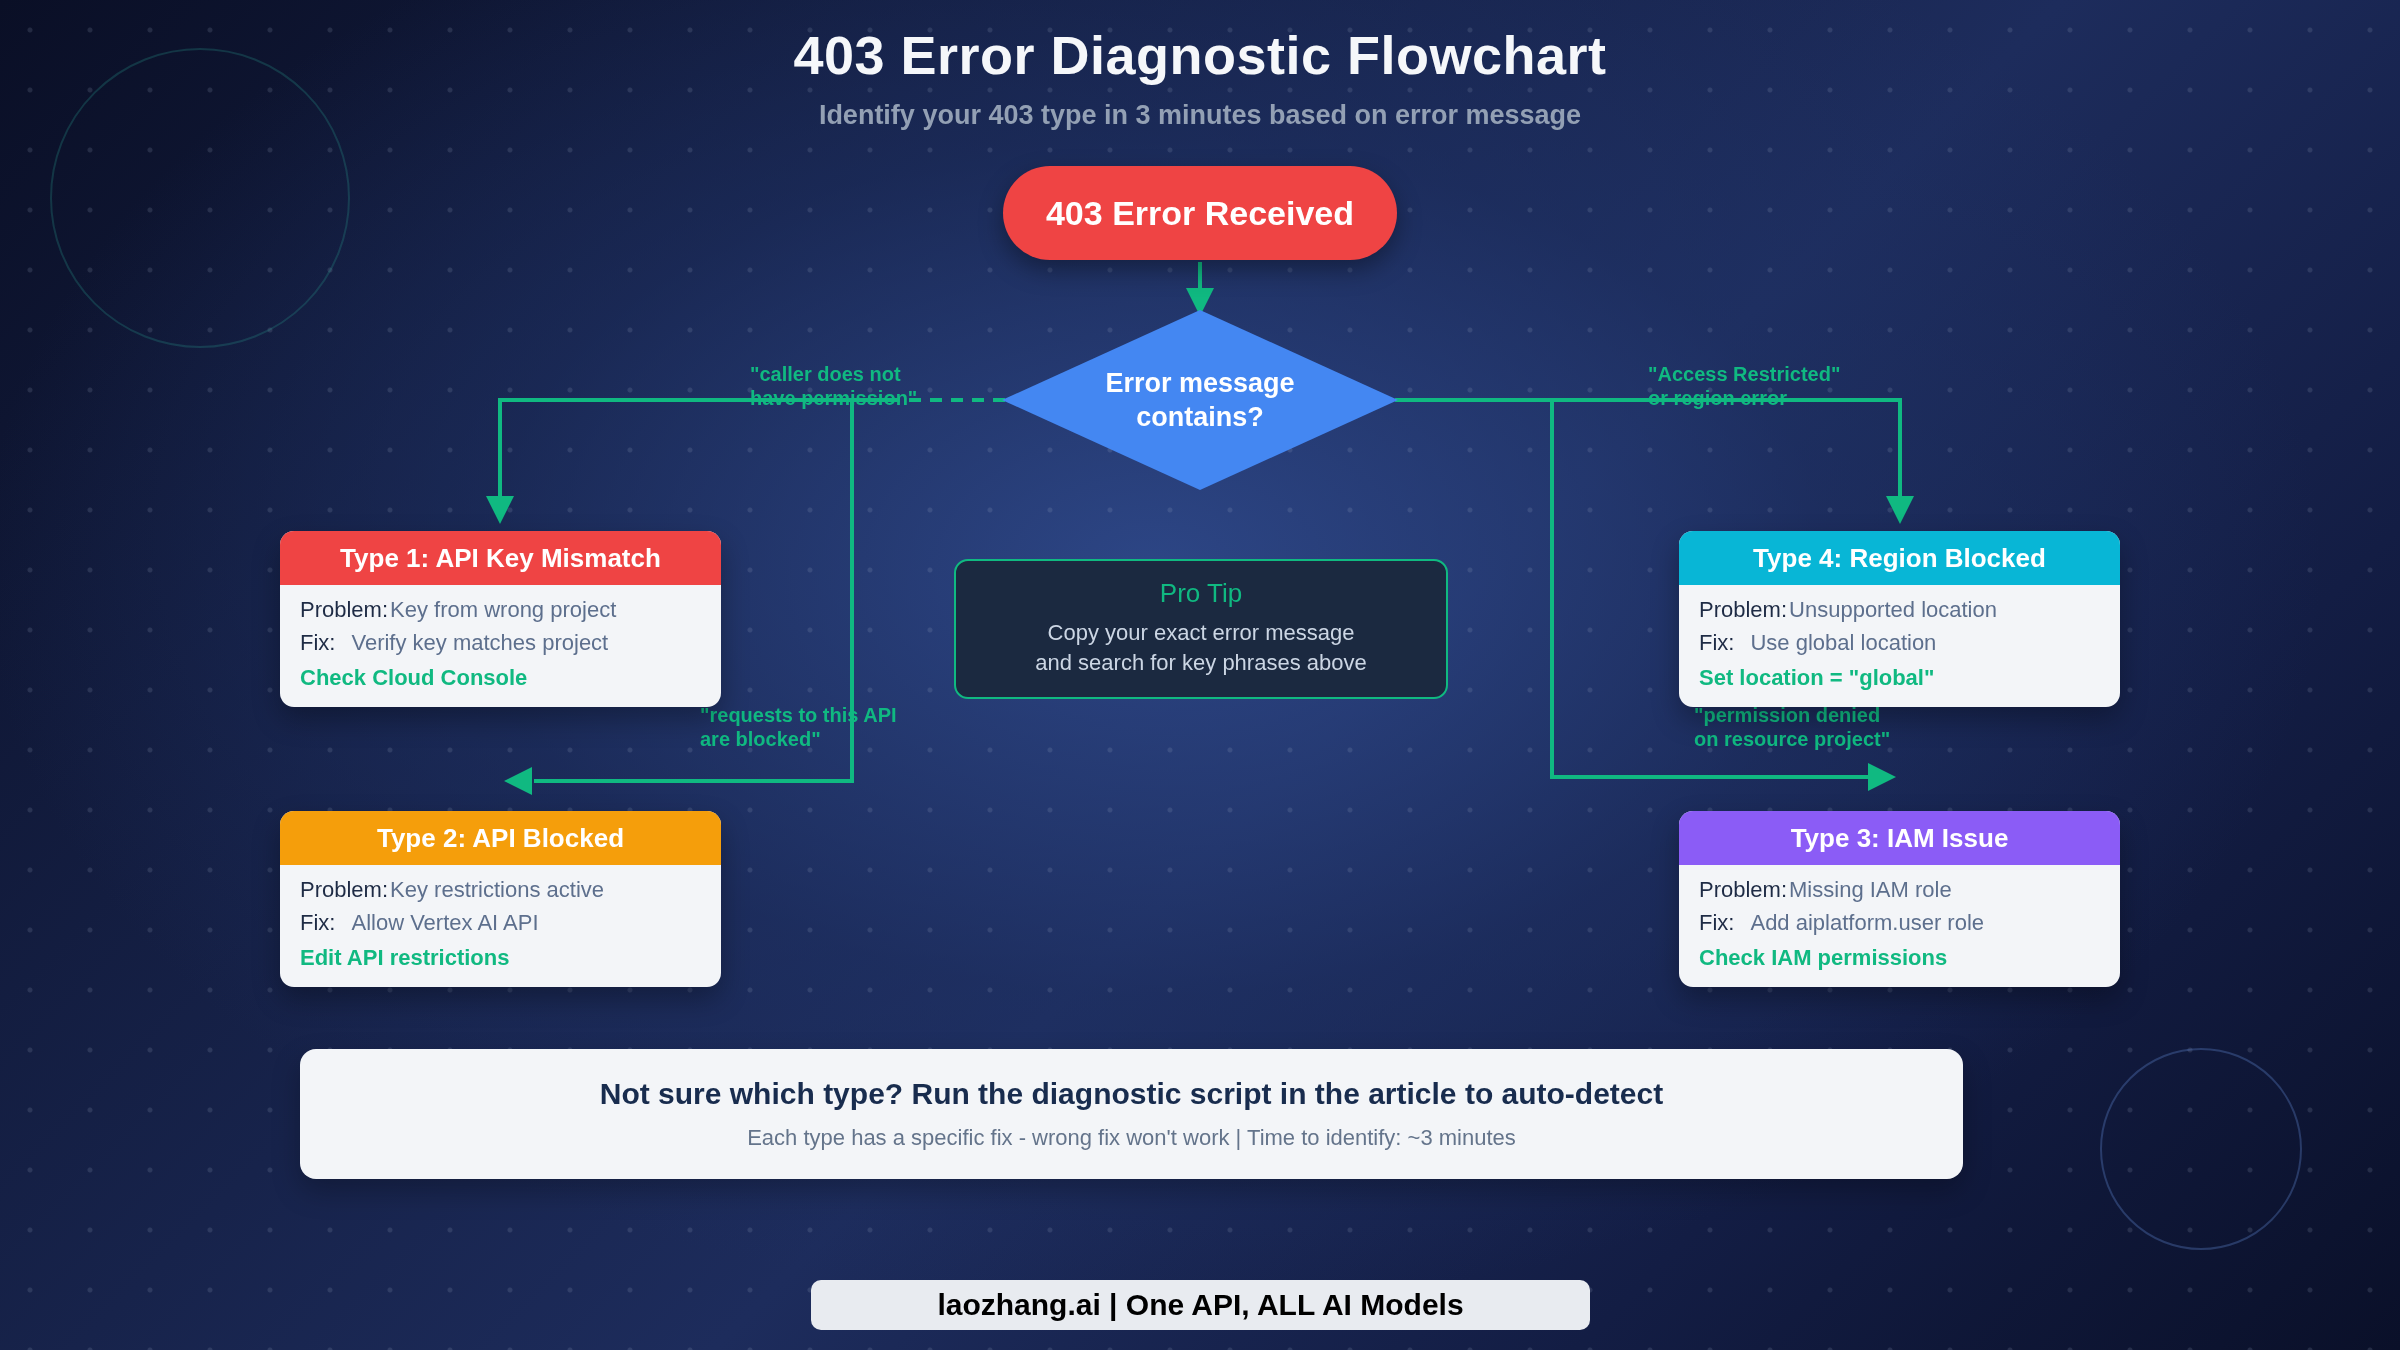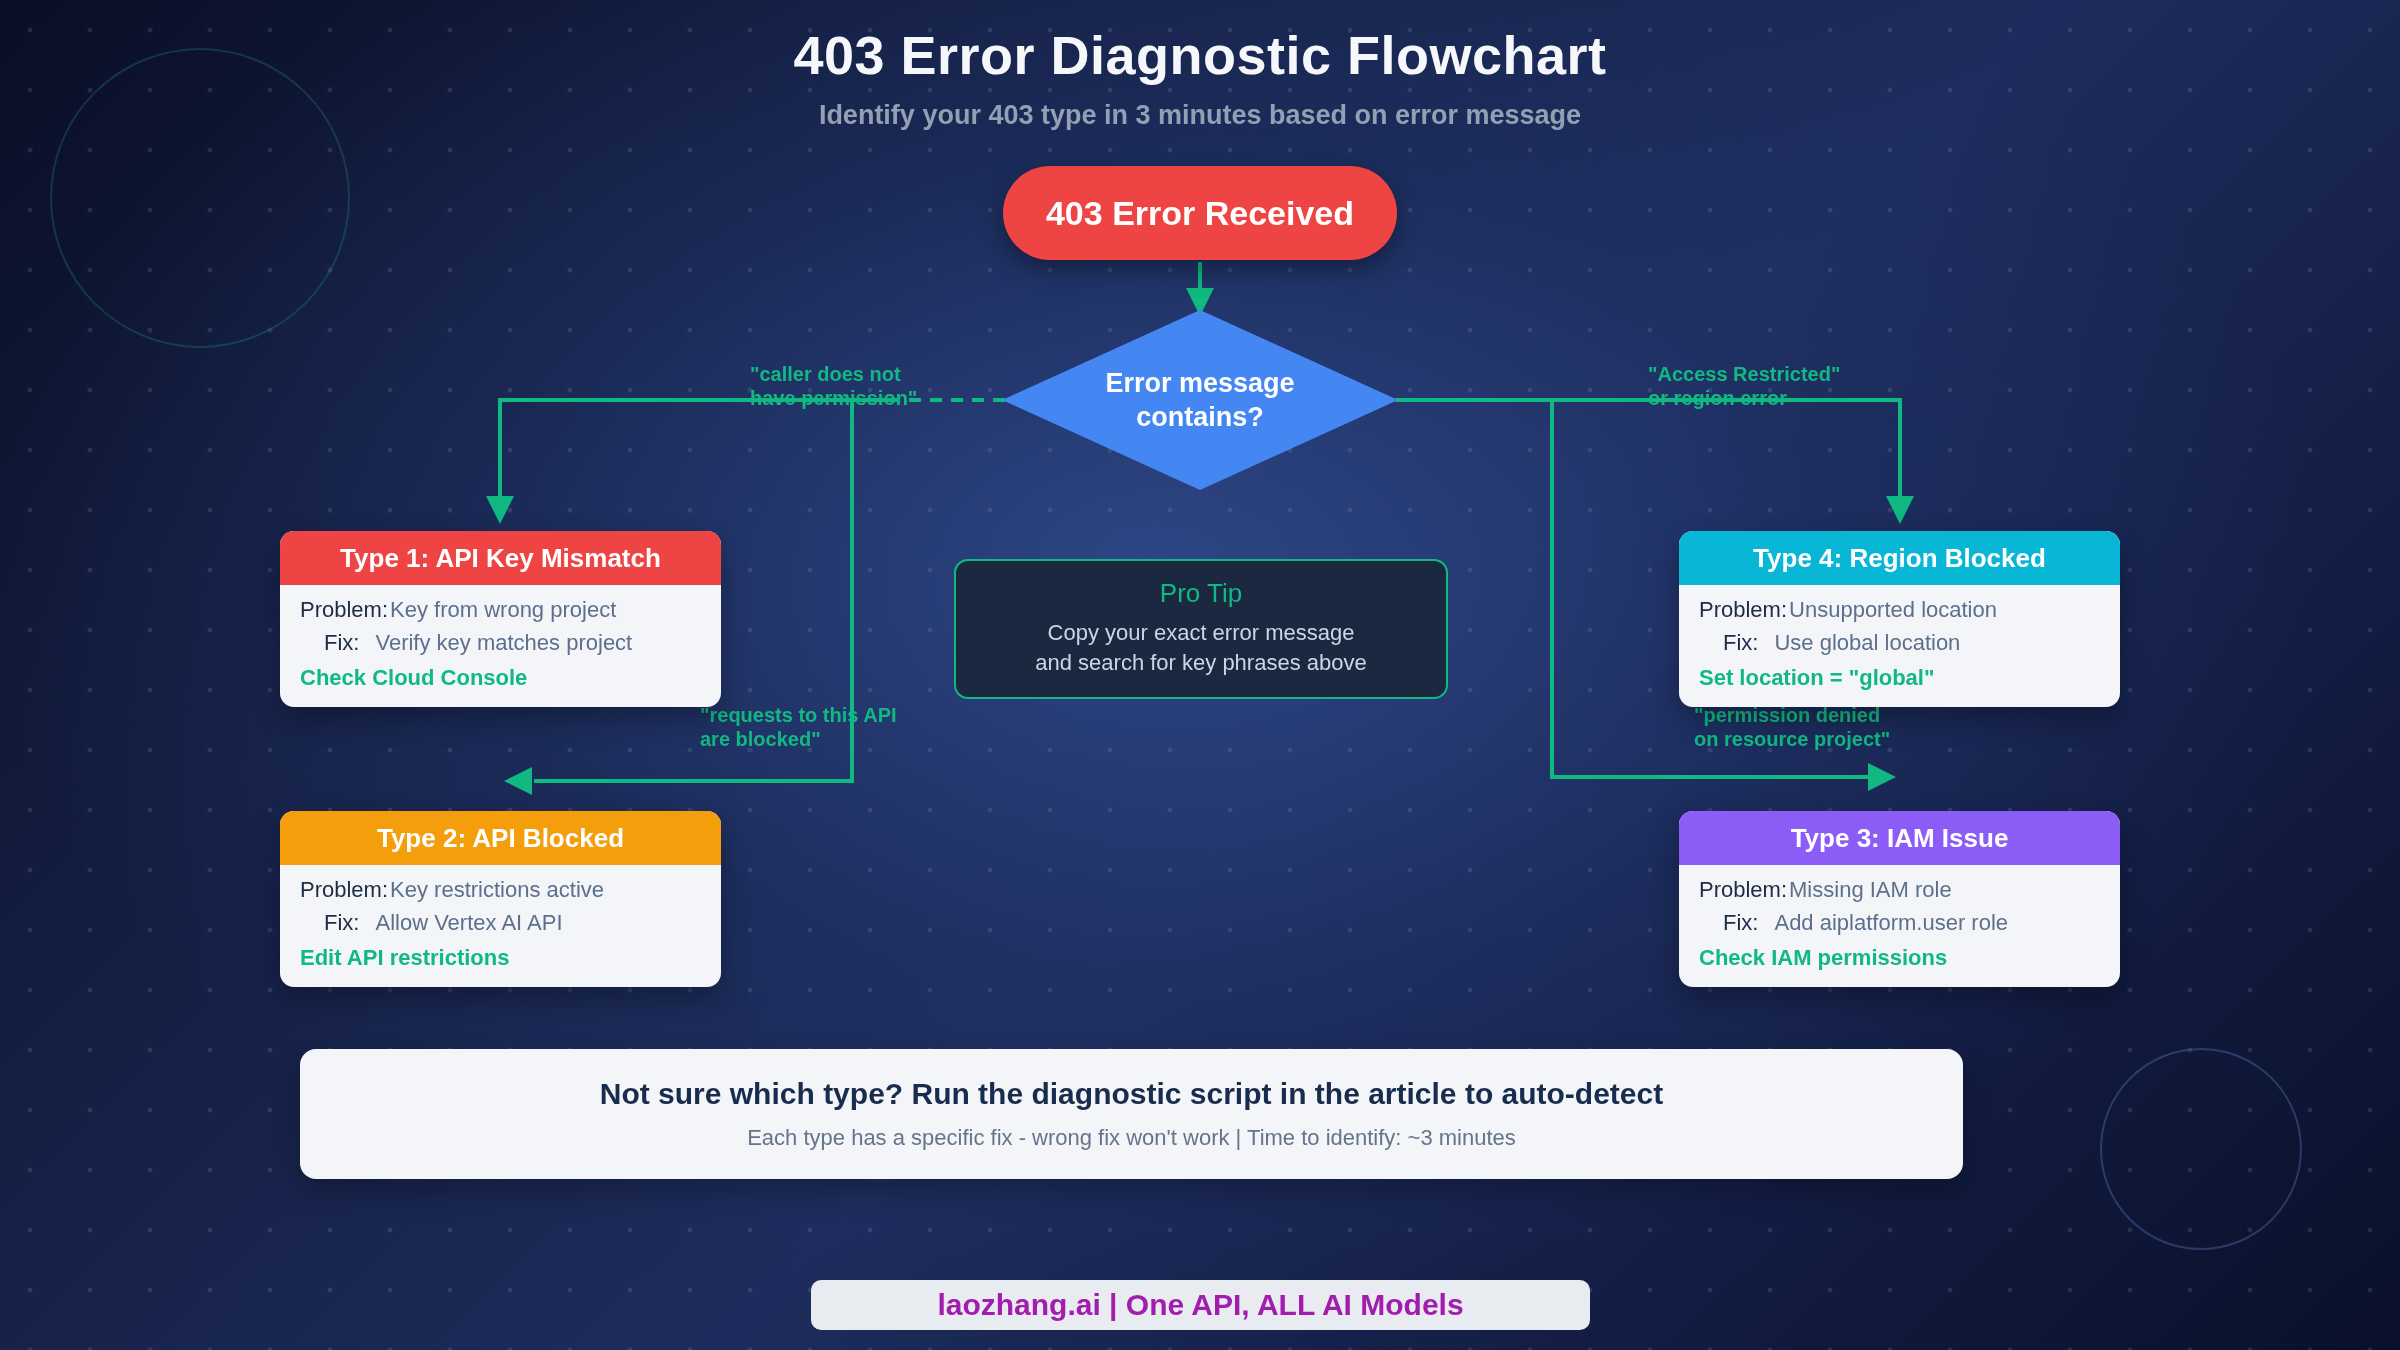--- a/index.html
+++ b/index.html
@@ -66,21 +66,21 @@
   .card-t4{ left:1679px; top:531px; }
   .card-t2{ left:280px; top:811px; }
   .card-t3{ left:1679px; top:811px; }
   .card-header{
     height:54px; display:flex; align-items:center; justify-content:center;
     color:#ffffff; font-size:26px; font-weight:700;
   }
   .card-body{ padding:12px 20px 16px; }
   .row{ font-size:22px; line-height:26px; margin-bottom:7px; color:#5d6f8d; }
   .row .lbl{ color:#1e2b45; margin-right:2px; }
-  .row.fix .lbl{ margin-right:16px;margin-left:24px; }
+  .row.fix .lbl{ margin-right:16px; }
   .action{ margin-top:9px; font-size:22px; font-weight:700; color:var(--accent); line-height:26px; cursor:pointer; }
 
   .protip{
     position:absolute; left:954px; top:559px; width:494px; height:140px;
     background:#1b2940; border:2px solid var(--accent); border-radius:14px;
     display:flex; flex-direction:column; align-items:center; padding-top:17px;
   }
   .protip-title{ color:var(--accent); font-size:26px; font-weight:400; margin-bottom:9px; }
   .protip-line{ color:#ccd6e4; font-size:22px; line-height:30px; }
 
@@ -89,21 +89,21 @@
     background:#f3f5f8; border-radius:16px; display:flex; flex-direction:column;
     align-items:center; justify-content:center; gap:14px;
     box-shadow:0 12px 28px rgba(0,0,0,0.25);
   }
   .bottom-note-title{ font-size:30px; font-weight:700; color:#182c4e; }
   .bottom-note-sub{ font-size:22px; color:#64748b; }
 
   .brand-pill{
     position:absolute; left:811px; top:1280px; width:779px; height:50px;
     background:#e8ebf0; border-radius:10px; display:flex; align-items:center; justify-content:center;
-    font-size:30px; font-weight:700; color:#a21caf;
+    font-size:30px; font-weight:700; color:#000000;
   }
 </style>
 </head>
 <body>
 
 <div class="canvas">
 
   <div class="deco-circle c1"></div>
   <div class="deco-circle c2"></div>
 

